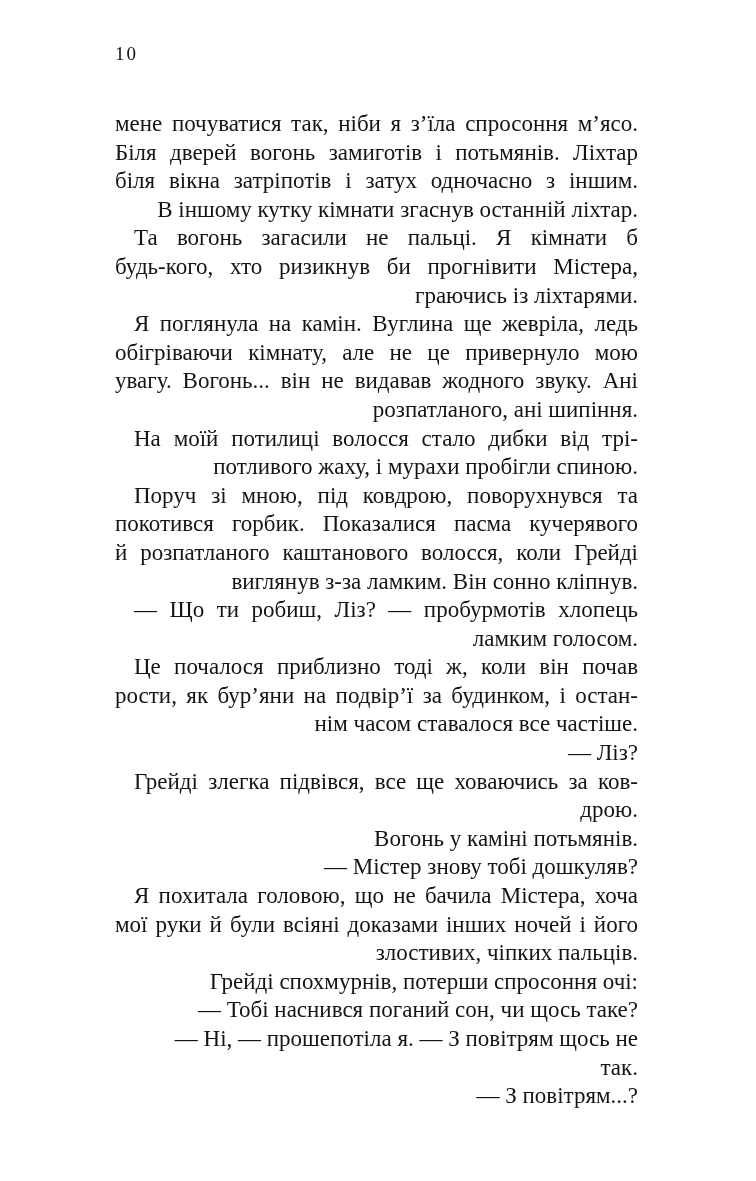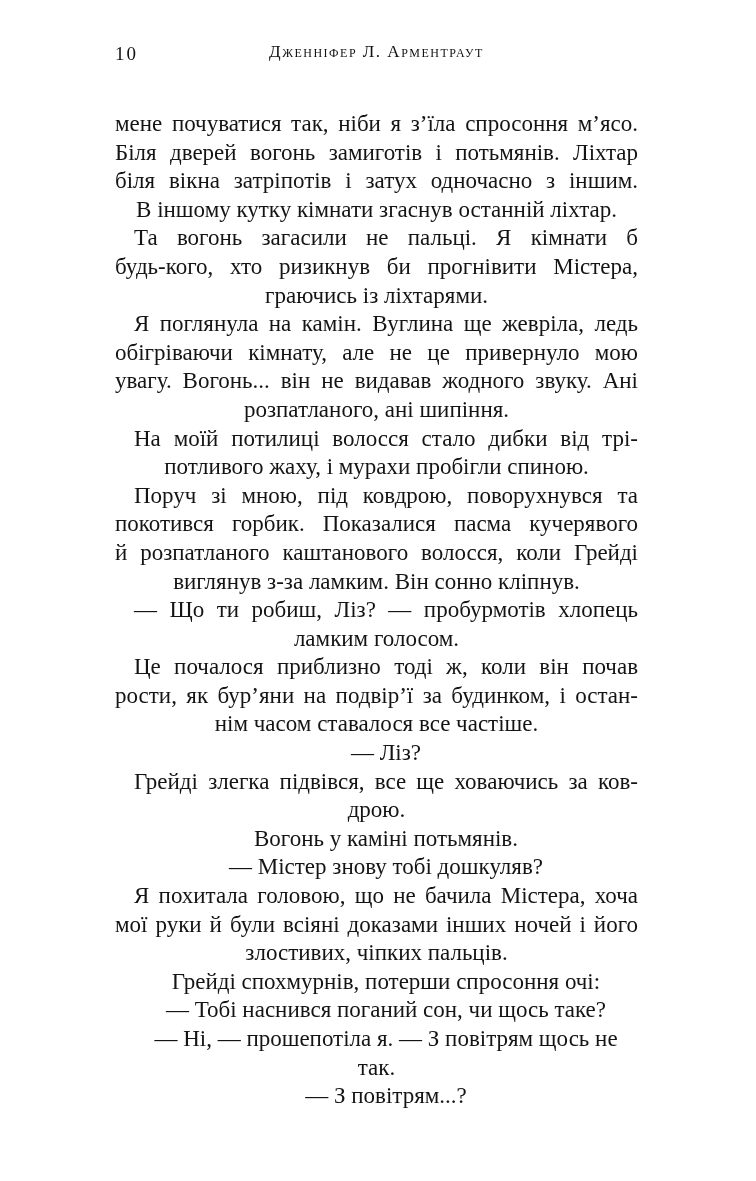--- a/index.html
+++ b/index.html
@@ -41,32 +41,31 @@
   .text-block {
     position: absolute;
     left: 115px;
     top: 110px;
     width: 523px;
     font-size: 23px;
     line-height: 28.6px;
     color: #141414;
   }
   .para { margin: 0; padding: 0; }
-  .line { text-align: center; }
+  .line { text-align: right; }
   .line.j { text-align: justify; text-align-last: justify; }
   .line.ind { text-indent: 19px; }
 </style>
 </head>
 <body>
 
 <div class="page">
 
   <div class="header">
     <span class="page-number">10</span>
-    <div class="running-head">Дженніфер Л. Арментраут</div>
   </div>
 
   <div class="text-block">
 
     <div class="para">
       <div class="line j">мене почуватися так, ніби я з’їла спросоння м’ясо.</div>
       <div class="line j">Біля дверей вогонь замиготів і потьмянів. Ліхтар</div>
       <div class="line j">біля вікна затріпотів і затух одночасно з іншим.</div>
       <div class="line">В іншому кутку кімнати згаснув останній ліхтар.</div>
     </div>

